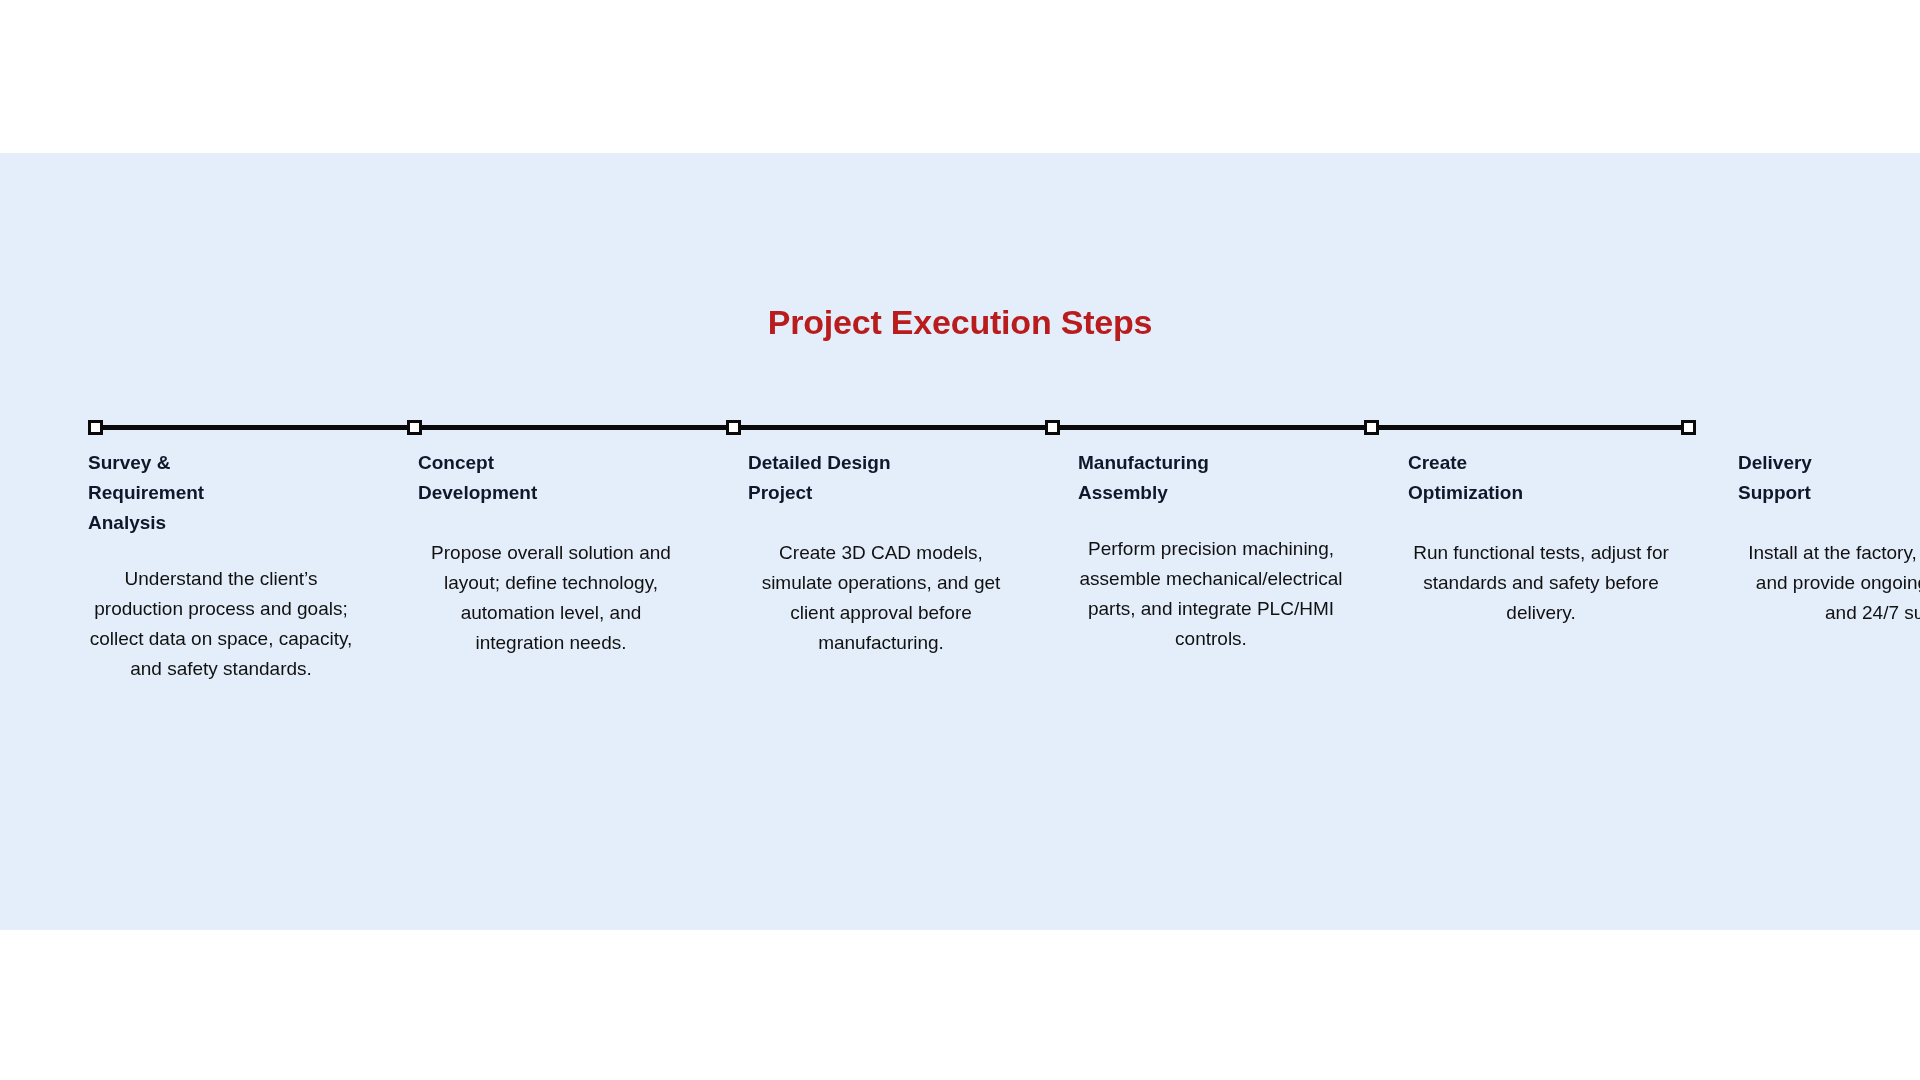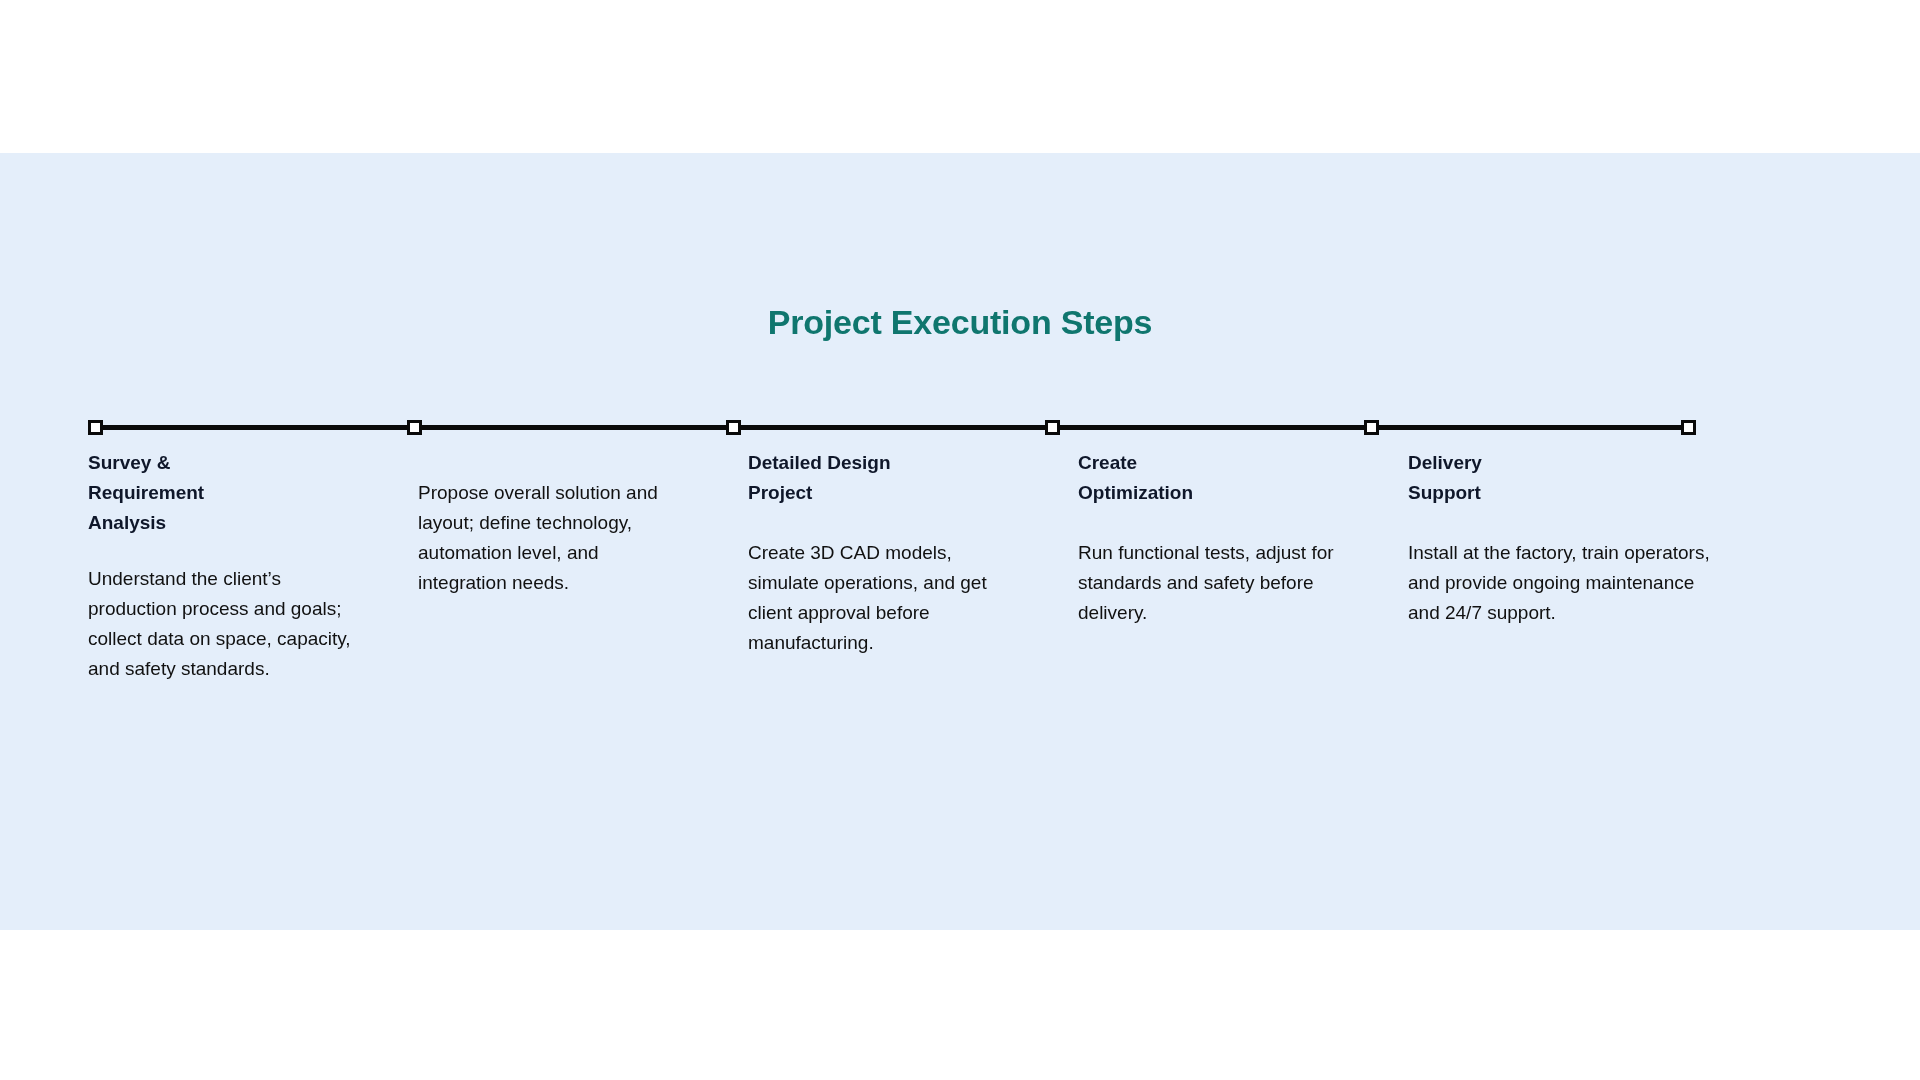--- a/index.html
+++ b/index.html
@@ -34,21 +34,21 @@
 
   
   .title {
     position: absolute;
     left: 0;
     top: 278px;
     width: 1920px;
     text-align: center;
     font-size: 34px;
     font-weight: bold;
-    color: #0f766e;
+    color: #b91c1c;
     letter-spacing: -0.2px;
     line-height: 42px;
   }
 
   
   .timeline {
     position: absolute;
     left: 88px;
     top: 420px;
     width: 1609px;
@@ -98,20 +98,21 @@
     color: #0f172a;
     margin: 0 0 26px 0;
     white-space: pre-line;
   }
   .step-body {
     font-size: 19px;
     font-weight: normal;
     line-height: 30px;
     color: #111111;
     margin: 0;
+    text-align: center;
   }
   .step-1 .step-body { margin-top: 15px; }
   .step-2 .step-body,
   .step-3 .step-body,
   .step-5 .step-body,
   .step-6 .step-body { margin-top: 30px; }
   .step-4 .step-body { margin-top: 25px; }
 </style>
 </head>
 <body>
@@ -135,29 +136,36 @@
   <div class="steps">
 
     <div class="step step-1">
       <div class="step-heading">Survey &amp;
 Requirement
 Analysis</div>
       <p class="step-body">Understand the client’s production process and goals; collect data on space, capacity, and safety standards.</p>
     </div>
 
     <div class="step step-2">
+      <div class="step-heading">Concept
+Development</div>
       <p class="step-body">Propose overall solution and layout; define technology, automation level, and integration needs.</p>
     </div>
 
     <div class="step step-3">
       <div class="step-heading">Detailed Design
 Project</div>
       <p class="step-body">Create 3D CAD models, simulate operations, and get client approval before manufacturing.</p>
     </div>
 
+    <div class="step step-4">
+      <div class="step-heading">Manufacturing
+Assembly</div>
+      <p class="step-body">Perform precision machining, assemble mechanical/electrical parts, and integrate PLC/HMI controls.</p>
+    </div>
 
     <div class="step step-5">
       <div class="step-heading">Create
 Optimization</div>
       <p class="step-body">Run functional tests, adjust for standards and safety before delivery.</p>
     </div>
 
     <div class="step step-6">
       <div class="step-heading">Delivery
 Support</div>

